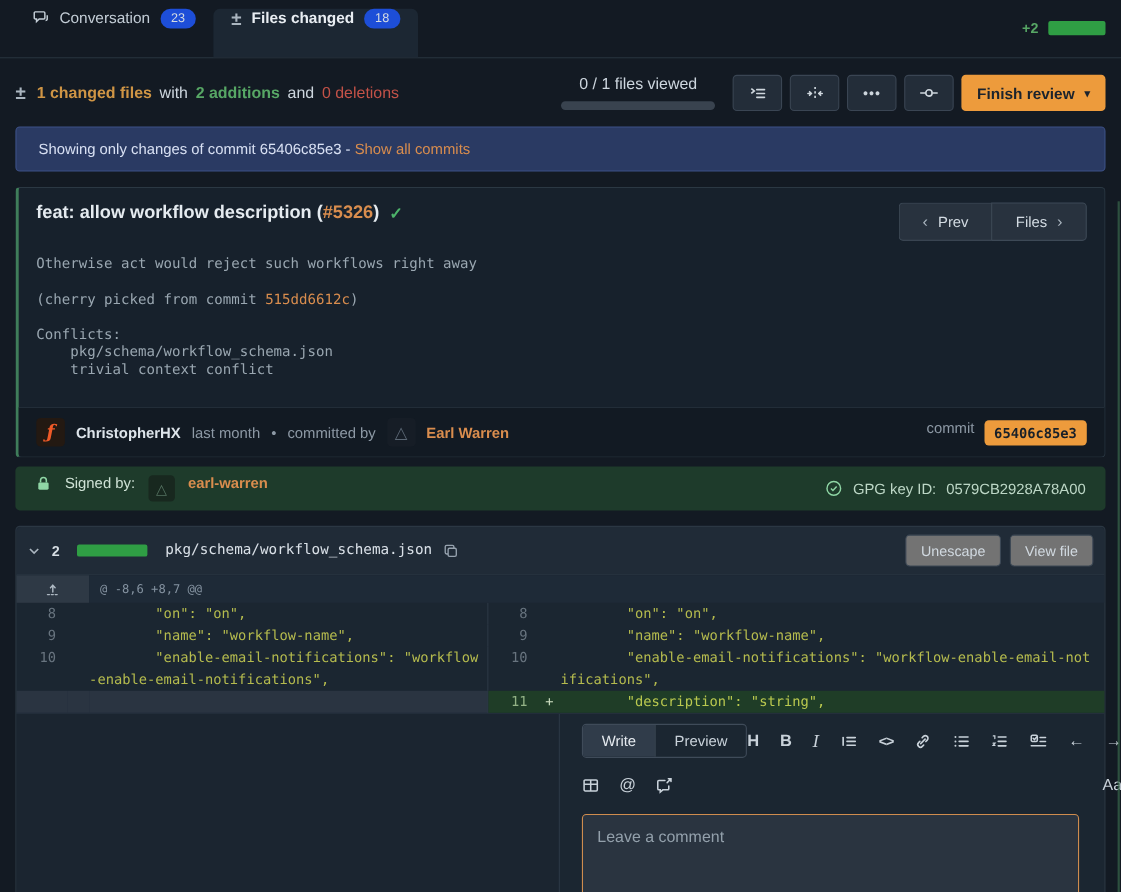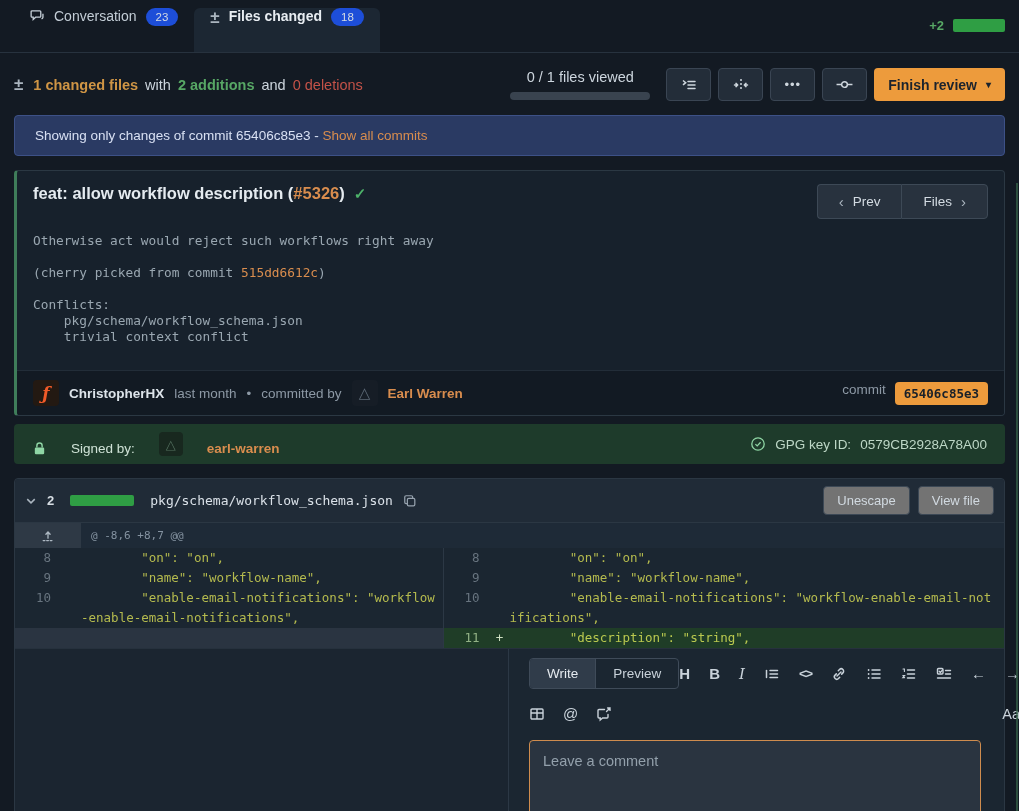--- a/index.html
+++ b/index.html
@@ -63,21 +63,21 @@
   .av2{background:#161d26;color:#5c6875;font-size:15px}
   .uname{color:#dde4ea;font-weight:700}
   .committer{color:var(--link-orange);font-weight:700}
   .cfoot-right{margin-left:auto;display:flex;align-items:flex-start;gap:9px}
   .sha-badge{background:var(--accent-orange);color:#182029;font-family:"DejaVu Sans Mono",monospace;
              font-size:12.5px;font-weight:700;padding:4px 9px;border-radius:4px;cursor:pointer}
 
   
   .signed{margin:8px 14px 0;display:flex;justify-content:space-between;align-items:center;
           background:var(--signed-bg);border-radius:4px;padding:8px 18px;font-size:13.5px;color:#cfe2d6}
-  .signed-left{display:flex;align-items:flex-end;gap:24px}
+  .signed-left{display:flex;align-items:flex-start;gap:12px}
   .signed-right{display:flex;align-items:center;gap:9px;color:#bdd7c6}
   .signer{color:var(--link-orange);font-weight:700}
   .av-sm{width:24px;height:24px;border-radius:4px;background:#18281f;color:#53705f;display:flex;align-items:center;justify-content:center;font-size:13px}
   .greenic{color:#8fd6a5}
 
   
   .dbox{margin:14px 14px 0;border:1px solid #2b3743;border-radius:4px;background:#1b2631}
   .dhead{display:flex;align-items:center;gap:10px;background:#202b37;padding:7px 10px;
          border-bottom:1px solid #2b3743;border-radius:4px 4px 0 0}
   .dchev{color:#aab5bf;cursor:pointer}

